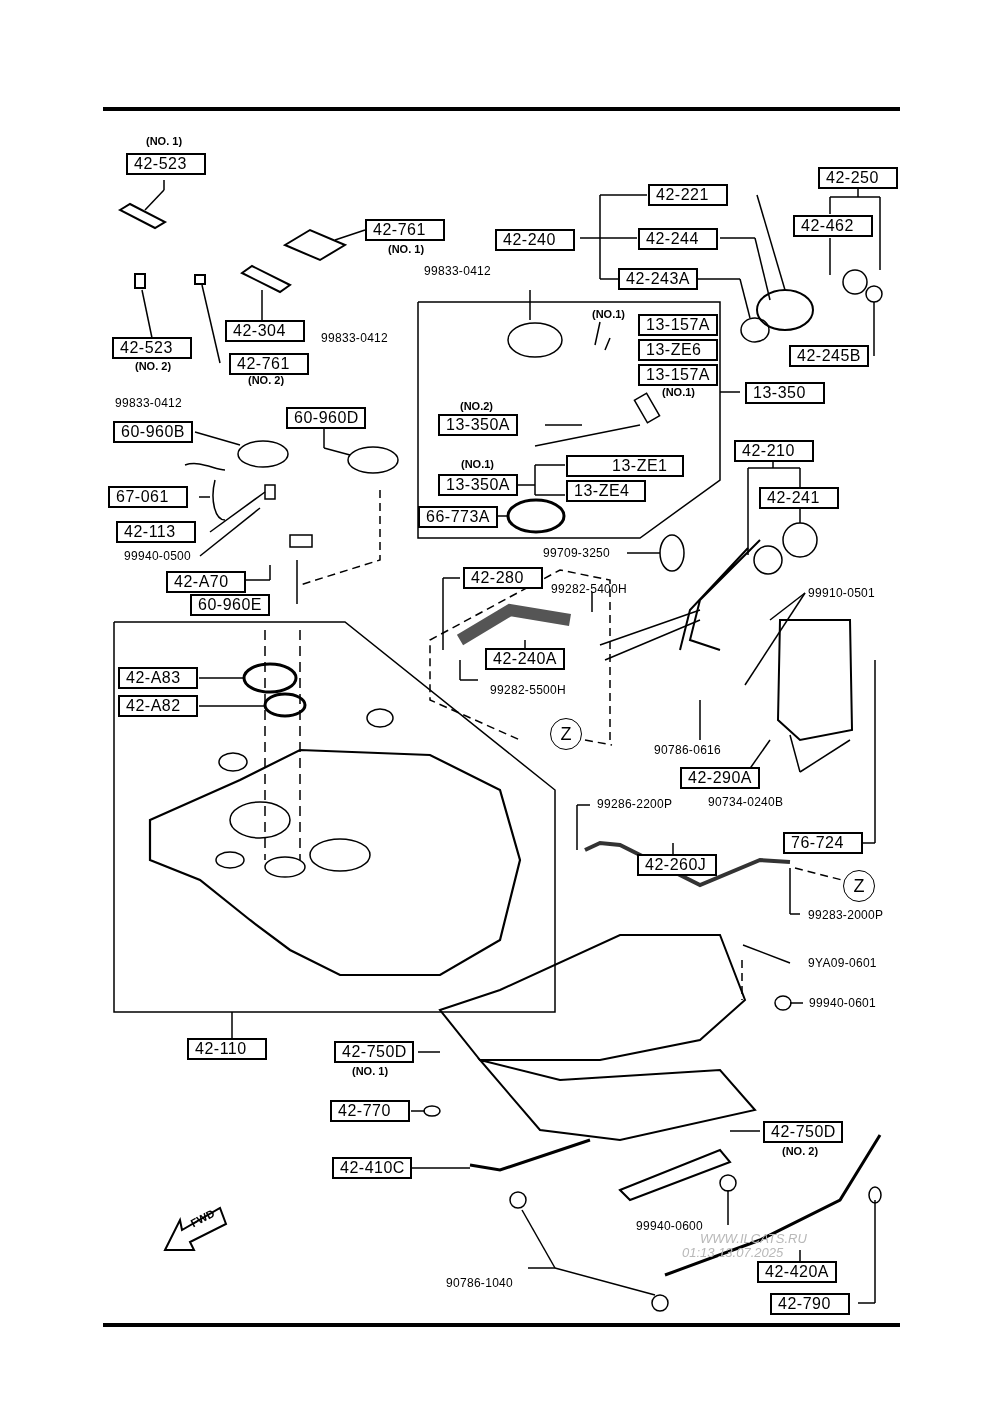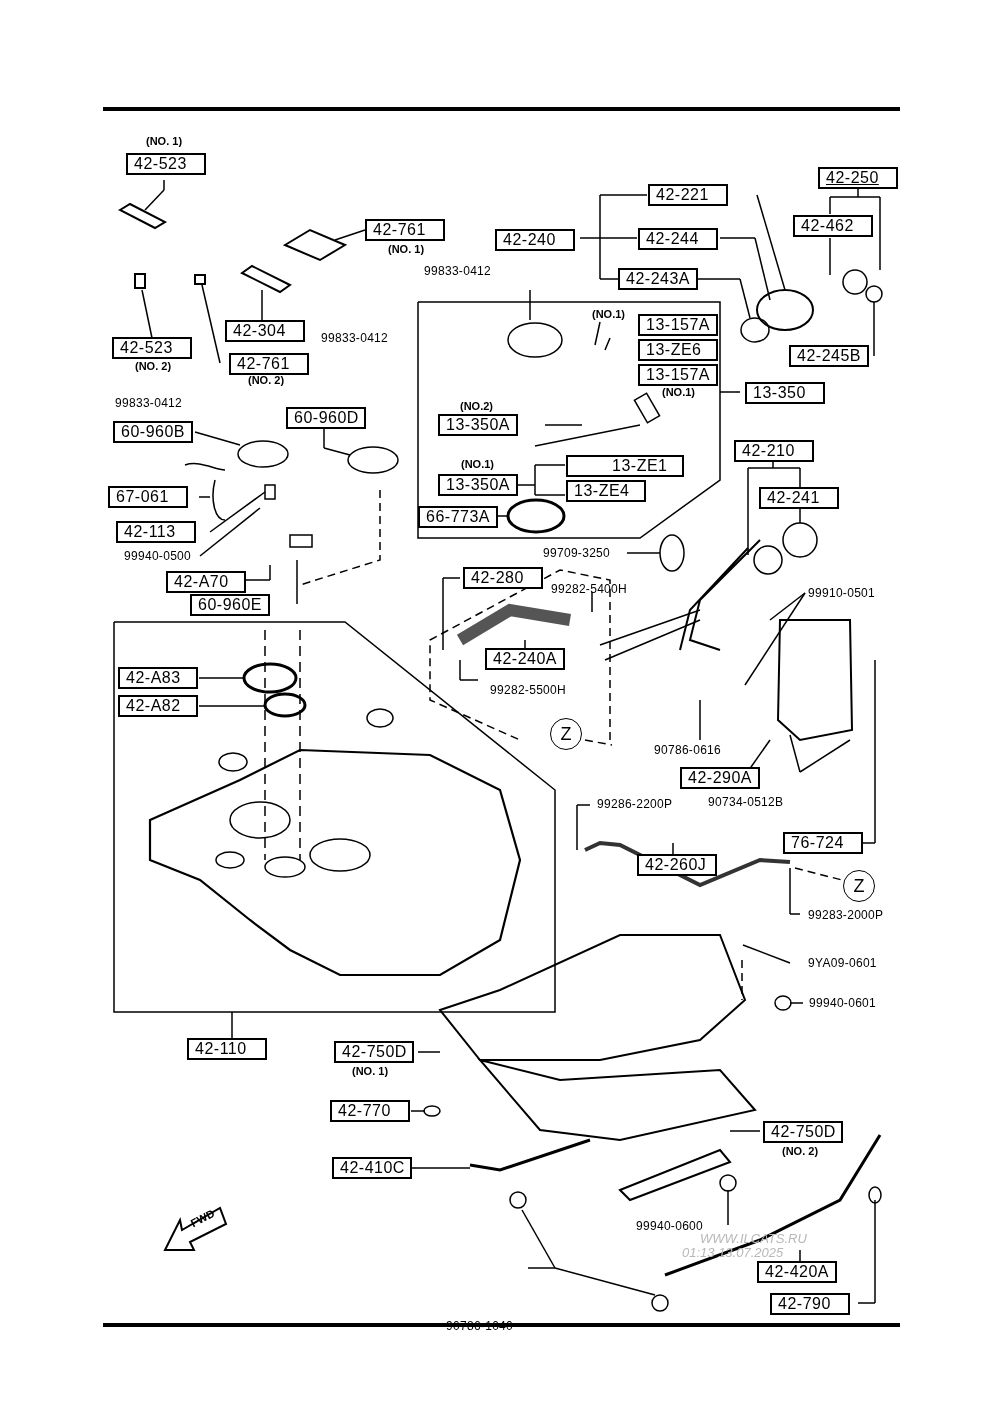--- a/index.html
+++ b/index.html
@@ -183,21 +183,21 @@
 
 <div class="lbl" style="left:126px; top:153px; width:64px;">42-523</div>
 <div class="lbl" style="left:365px; top:219px; width:64px;">42-761</div>
 <div class="lbl" style="left:225px; top:320px; width:64px;">42-304</div>
 <div class="lbl" style="left:112px; top:337px; width:64px;">42-523</div>
 <div class="lbl" style="left:229px; top:353px; width:64px;">42-761</div>
 <div class="lbl" style="left:495px; top:229px; width:64px;">42-240</div>
 <div class="lbl" style="left:648px; top:184px; width:64px;">42-221</div>
 <div class="lbl" style="left:638px; top:228px; width:64px;">42-244</div>
 <div class="lbl" style="left:618px; top:268px; width:64px;">42-243A</div>
-<div class="lbl" style="left:818px; top:167px; width:64px;text-decoration:underline;">42-250</div>
+<div class="lbl" style="left:818px; top:167px; width:64px;">42-250</div>
 <div class="lbl" style="left:793px; top:215px; width:64px;">42-462</div>
 <div class="lbl" style="left:789px; top:345px; width:64px;">42-245B</div>
 <div class="lbl" style="left:638px; top:314px; width:64px;">13-157A</div>
 <div class="lbl" style="left:638px; top:339px; width:64px;">13-ZE6</div>
 <div class="lbl" style="left:638px; top:364px; width:64px;">13-157A</div>
 <div class="lbl" style="left:745px; top:382px; width:64px;">13-350</div>
 <div class="lbl" style="left:438px; top:414px; width:64px;">13-350A</div>
 <div class="lbl" style="left:566px; top:455px; width:64px;padding-left:44px;">13-ZE1</div>
 <div class="lbl" style="left:438px; top:474px; width:64px;">13-350A</div>
 <div class="lbl" style="left:566px; top:480px; width:64px;">13-ZE4</div>
@@ -227,27 +227,27 @@
 
 <div class="plain" style="left:424px; top:264px;">99833-0412</div>
 <div class="plain" style="left:321px; top:331px;">99833-0412</div>
 <div class="plain" style="left:115px; top:396px;">99833-0412</div>
 <div class="plain" style="left:124px; top:549px;">99940-0500</div>
 <div class="plain" style="left:543px; top:546px;">99709-3250</div>
 <div class="plain" style="left:551px; top:582px;">99282-5400H</div>
 <div class="plain" style="left:490px; top:683px;">99282-5500H</div>
 <div class="plain" style="left:808px; top:586px;">99910-0501</div>
 <div class="plain" style="left:654px; top:743px;">90786-0616</div>
-<div class="plain" style="left:708px; top:795px;">90734-0512B</div>
+<div class="plain" style="left:708px; top:795px;">90734-0240B</div>
 <div class="plain" style="left:597px; top:797px;">99286-2200P</div>
 <div class="plain" style="left:808px; top:908px;">99283-2000P</div>
 <div class="plain" style="left:808px; top:956px;">9YA09-0601</div>
 <div class="plain" style="left:809px; top:996px;">99940-0601</div>
 <div class="plain" style="left:636px; top:1219px;">99940-0600</div>
-<div class="plain" style="left:446px; top:1319px;">90786-1040</div>
+<div class="plain" style="left:446px; top:1276px;">90786-1040</div>
 
 <div class="zc" style="left:550px; top:718px;">Z</div>
 <div class="zc" style="left:843px; top:870px;">Z</div>
 
 <div style="position:absolute; left:190px; top:1212px; font-size:11px; font-weight:bold; transform:rotate(-28deg);">FWD</div>
 
 <div class="wm" style="left:700px; top:1232px;">WWW.ILCATS.RU</div>
 <div class="wm" style="left:682px; top:1246px;">01:13 13.07.2025</div>
 
 </body></html>

